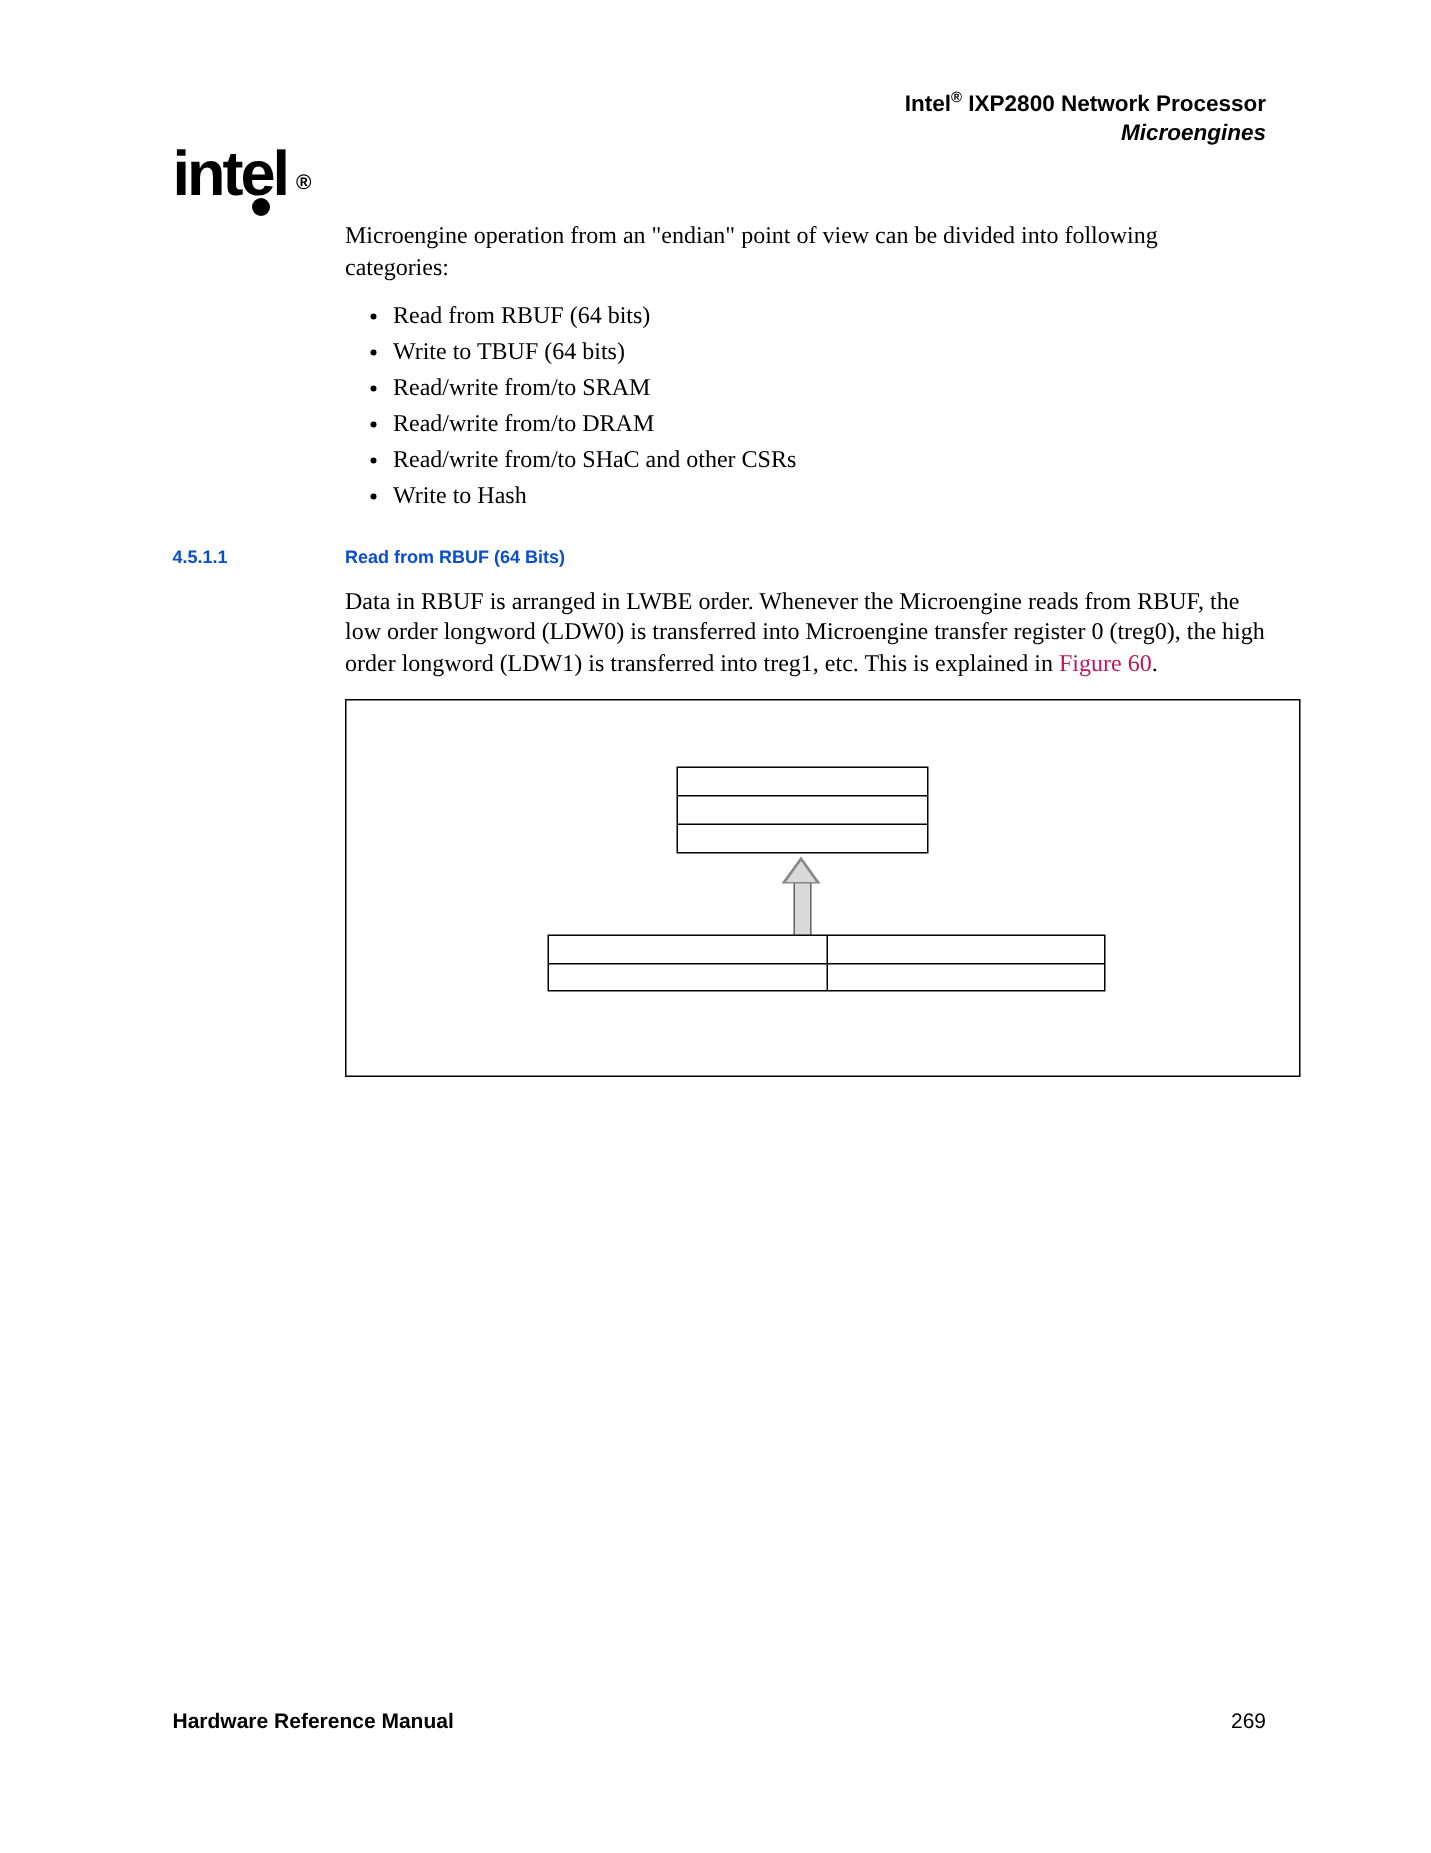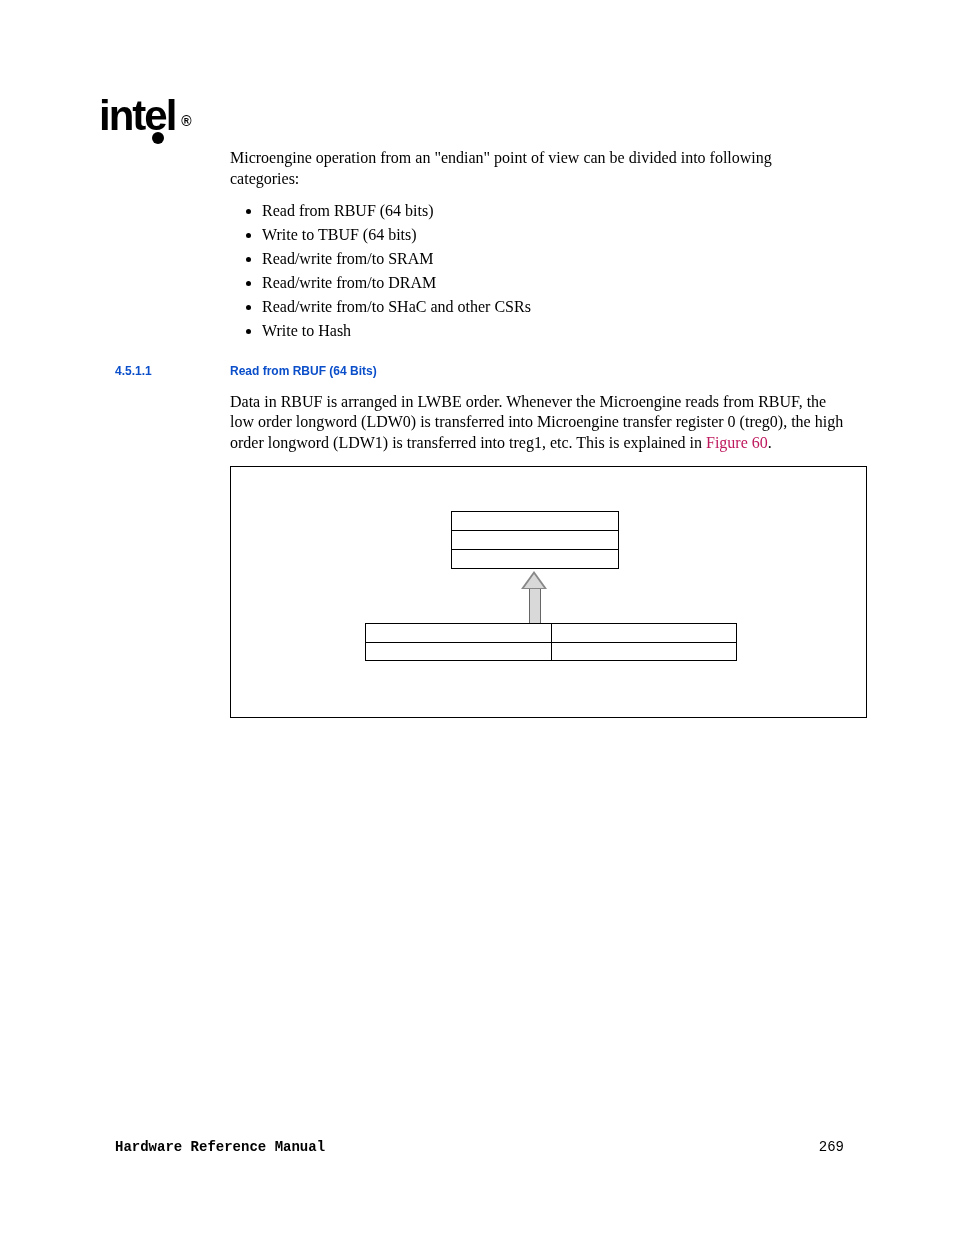--- a/index.html
+++ b/index.html
@@ -29,21 +29,21 @@
   .header .sup {
     font-size: 10px;
     vertical-align: super;
   }
   .header .sub {
     font-style: italic;
   }
   .logo {
     position: absolute;
     top: 92px;
-    left: 99px;
+    left: 115px;
     font-family: Arial, Helvetica, sans-serif;
     font-weight: 700;
     font-size: 42px;
     letter-spacing: -2px;
   }
   .logo .tail {
     display: inline-block;
     position: relative;
   }
   .logo .dot {
@@ -201,32 +201,38 @@
   .link {
     color: #be185d;
   }
   .footer {
     position: absolute;
     bottom: 80px;
     left: 115px;
     right: 110px;
     display: flex;
     justify-content: space-between;
-    font-family: Liberation Mono, monospace;
+    font-family: Liberation Sans, sans-serif;
     font-size: 14px;
   }
   .footer .label {
     font-weight: bold;
   }
 </style>
 </head>
 <body>
 
 <div class="page">
 
+  <div class="header">
+    <div>
+      <span>Intel</span><span class="sup">®</span><span> IXP2800 Network Processor</span>
+    </div>
+    <div class="sub">Microengines</div>
+  </div>
 
   <div class="logo">
     <span>int</span><span class="tail">el<span class="dot"></span></span><span class="reg">®</span>
   </div>
 
   <div class="content">
 
 
     <div class="body-indent">
       <div class="para">Microengine operation from an "endian" point of view can be divided into following categories:</div>

